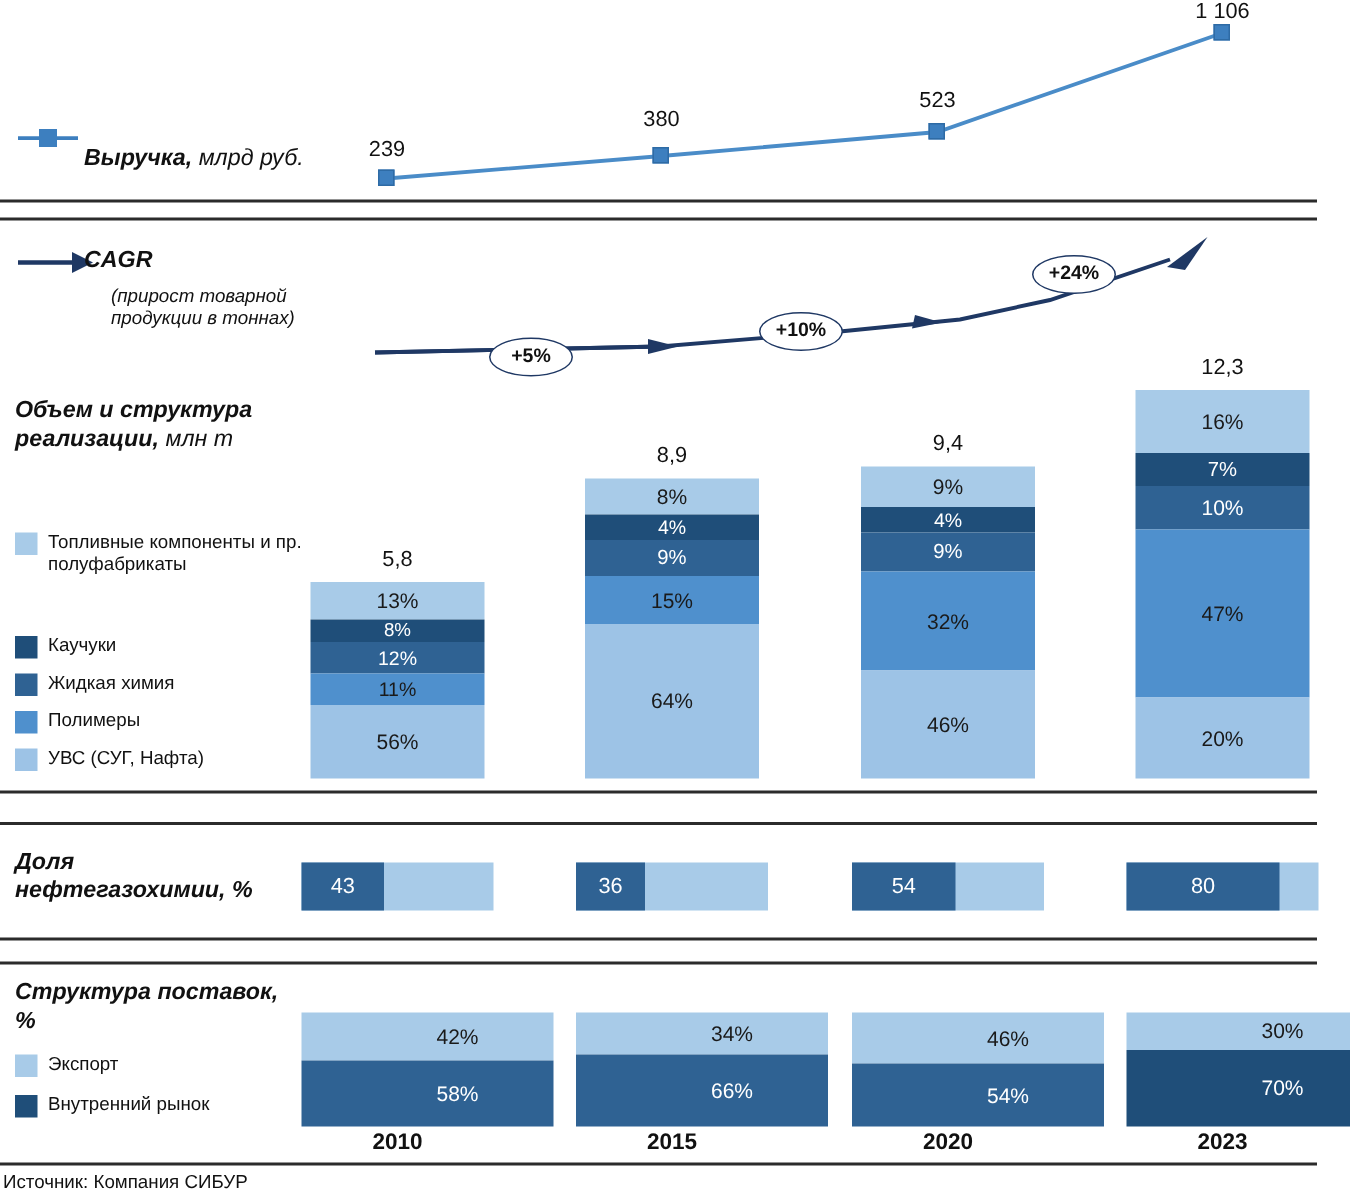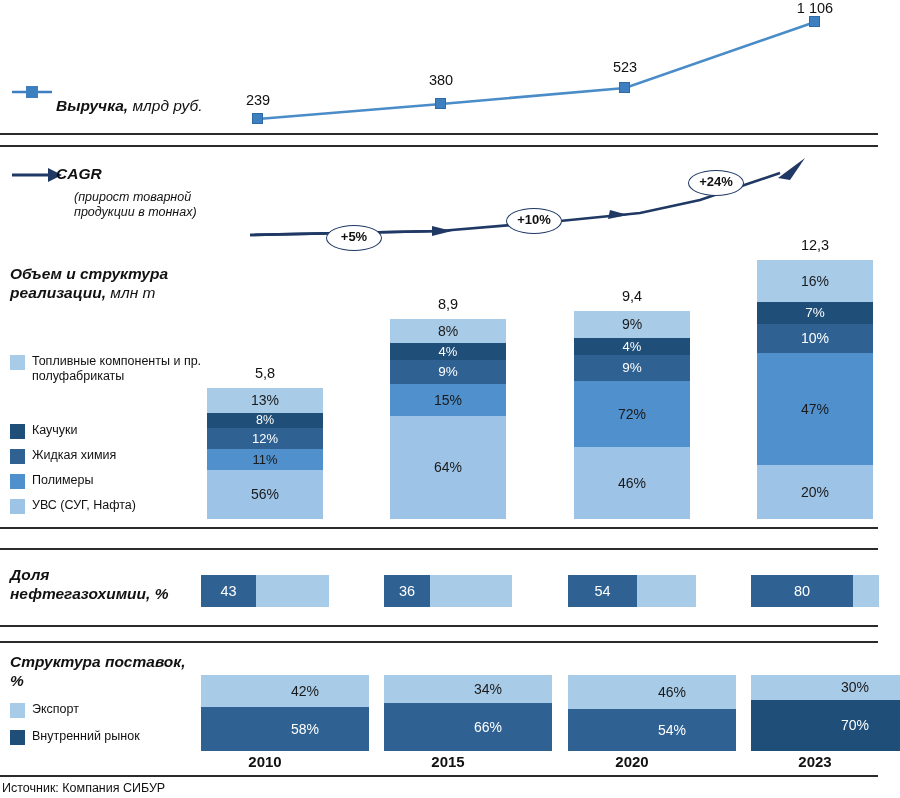--- a/index.html
+++ b/index.html
@@ -251,21 +251,21 @@
   <div class="seg" style="left:390px; top:319px; width:116px; height:24px; background:#a8cbe8; line-height:24px;">8%</div>
   <div class="seg white" style="left:390px; top:343px; width:116px; height:17px; background:#1f4e79; line-height:17px; font-size:13px;">4%</div>
   <div class="seg white" style="left:390px; top:360px; width:116px; height:24px; background:#2f6293; line-height:24px; font-size:13.5px;">9%</div>
   <div class="seg" style="left:390px; top:384px; width:116px; height:32px; background:#4f90cd; line-height:32px;">15%</div>
   <div class="seg" style="left:390px; top:416px; width:116px; height:103px; background:#9dc3e6; line-height:103px;">64%</div>
 
   <div class="bar-total" style="left:572px; top:288px; width:120px;">9,4</div>
   <div class="seg" style="left:574px; top:311px; width:116px; height:27px; background:#a8cbe8; line-height:27px;">9%</div>
   <div class="seg white" style="left:574px; top:338px; width:116px; height:17px; background:#1f4e79; line-height:17px; font-size:13px;">4%</div>
   <div class="seg white" style="left:574px; top:355px; width:116px; height:26px; background:#2f6293; line-height:26px; font-size:13.5px;">9%</div>
-  <div class="seg" style="left:574px; top:381px; width:116px; height:66px; background:#4f90cd; line-height:66px;">72%</div>
+  <div class="seg" style="left:574px; top:381px; width:116px; height:66px; background:#4f90cd; line-height:66px;">32%</div>
   <div class="seg" style="left:574px; top:447px; width:116px; height:72px; background:#9dc3e6; line-height:72px;">46%</div>
 
   <div class="bar-total" style="left:755px; top:237px; width:120px;">12,3</div>
   <div class="seg" style="left:757px; top:260px; width:116px; height:42px; background:#a8cbe8; line-height:42px;">16%</div>
   <div class="seg white" style="left:757px; top:302px; width:116px; height:22px; background:#1f4e79; line-height:22px; font-size:13.5px;">7%</div>
   <div class="seg white" style="left:757px; top:324px; width:116px; height:29px; background:#2f6293; line-height:29px;">10%</div>
   <div class="seg" style="left:757px; top:353px; width:116px; height:112px; background:#4f90cd; line-height:112px;">47%</div>
   <div class="seg" style="left:757px; top:465px; width:116px; height:54px; background:#9dc3e6; line-height:54px;">20%</div>
 
   <div class="row-title abs" style="left:10px; top:565px; width:180px;">Доля нефтегазохимии, %</div>

